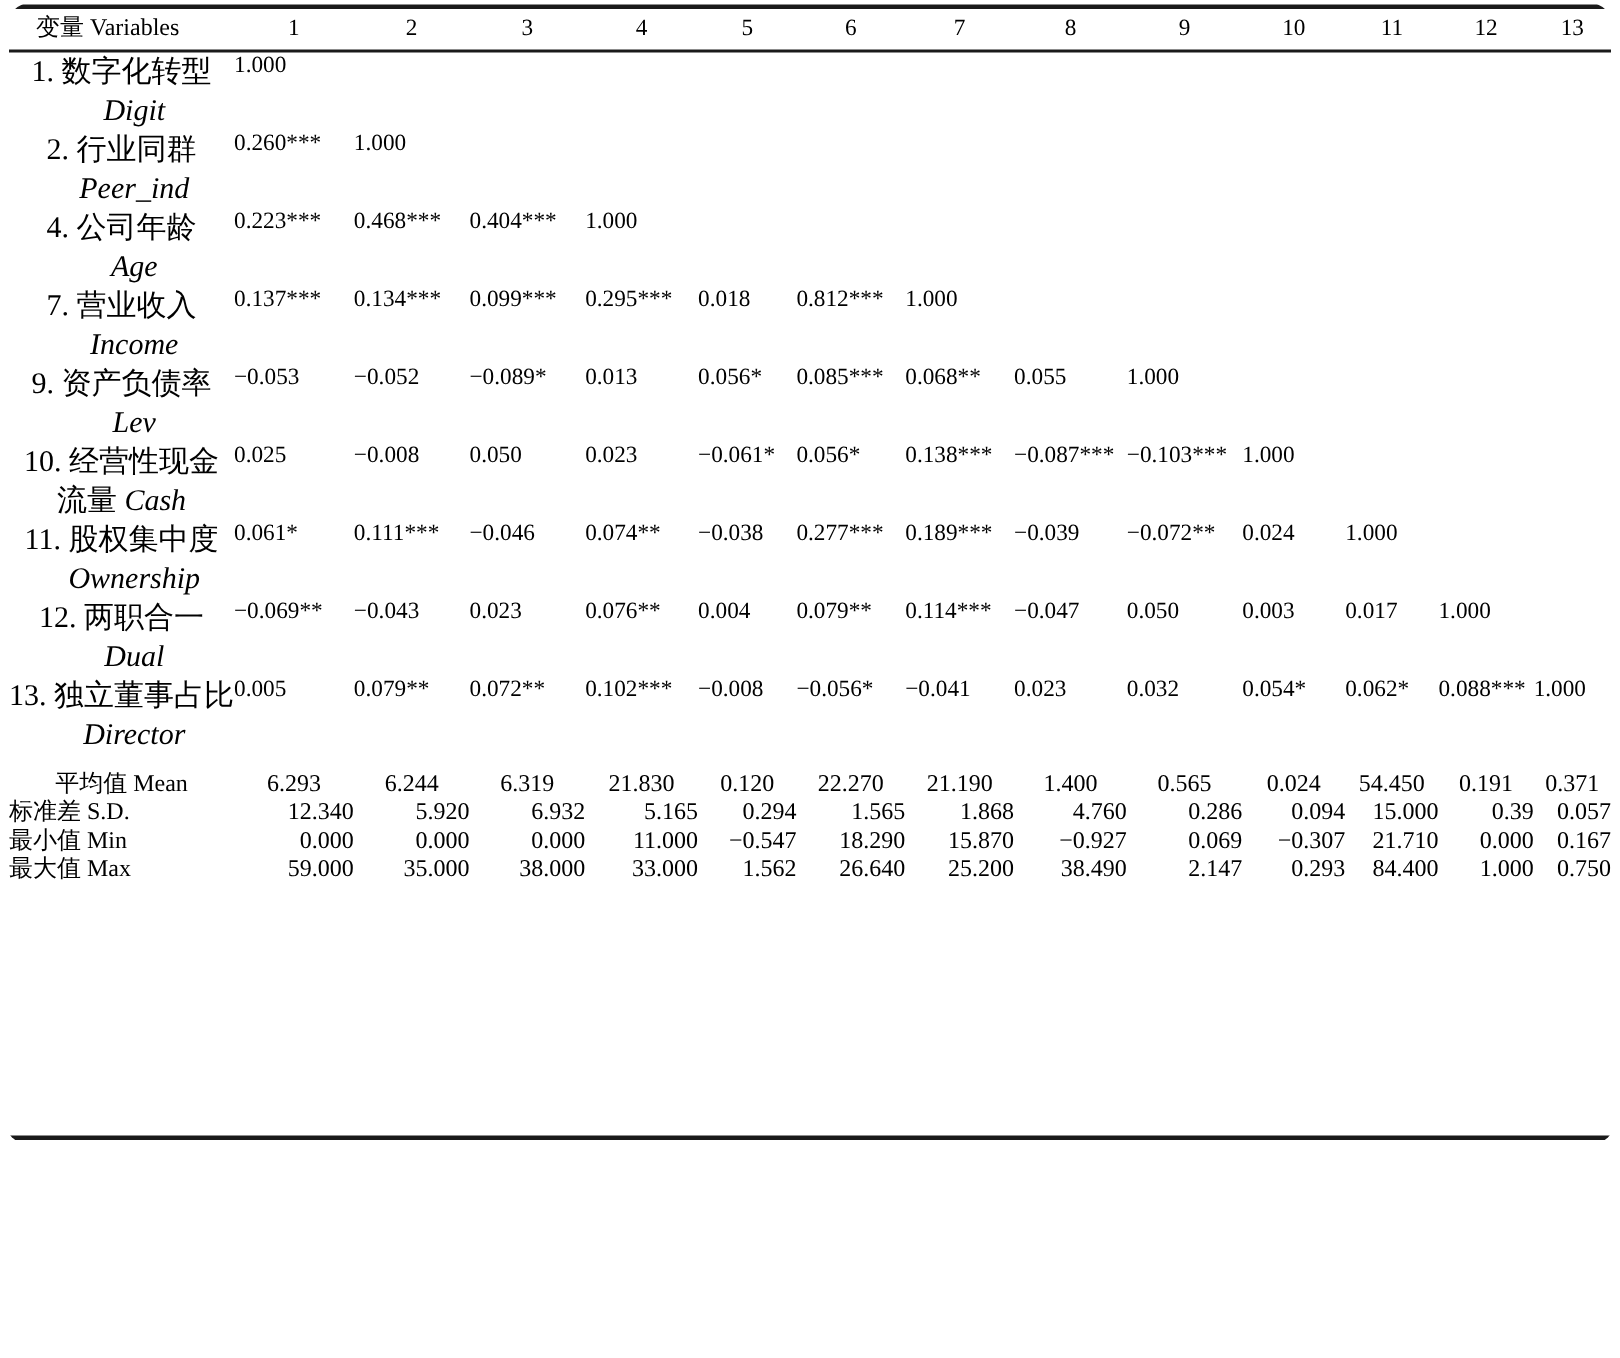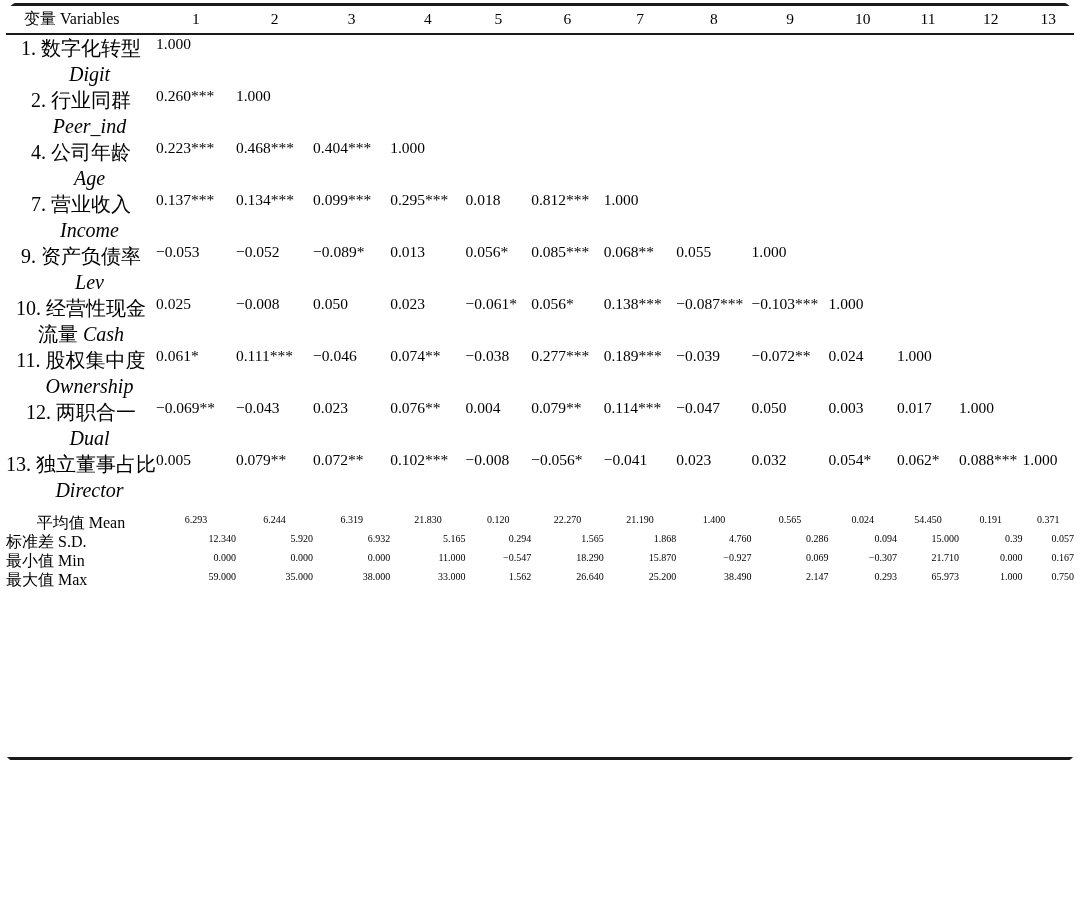--- a/index.html
+++ b/index.html
@@ -117,21 +117,21 @@
   
   td.sumlabel {
     padding: 7px 4px 3px 2px;
     font-size: 16px;
     text-align: left;
     white-space: nowrap;
   }
   td.sumval {
     text-align: right;
     padding: 7px 9px 3px 0;
-    font-size: 10px;
+    font-size: 16px;
   }
   tr.sumrow-first td { padding-top: 11px; text-align: center; }
   tr.sumrow-last td { padding-bottom: 9px; margin-top: 17px; }
 
   
   col.c-label { width: 150px; }
   col.c-1  { width: 82px; }
   col.c-2  { width: 79px; }
   col.c-3  { width: 79px; }
   col.c-4  { width: 77px; }
@@ -414,20 +414,20 @@
           <td class="sumval">59.000</td>
           <td class="sumval">35.000</td>
           <td class="sumval">38.000</td>
           <td class="sumval">33.000</td>
           <td class="sumval">1.562</td>
           <td class="sumval">26.640</td>
           <td class="sumval">25.200</td>
           <td class="sumval">38.490</td>
           <td class="sumval">2.147</td>
           <td class="sumval">0.293</td>
-          <td class="sumval">65.973</td>
+          <td class="sumval">84.400</td>
           <td class="sumval">1.000</td>
           <td class="sumval">0.750</td>
         </tr>
       </tbody>
   </table>
 
 </div>
 
 </body></html>

